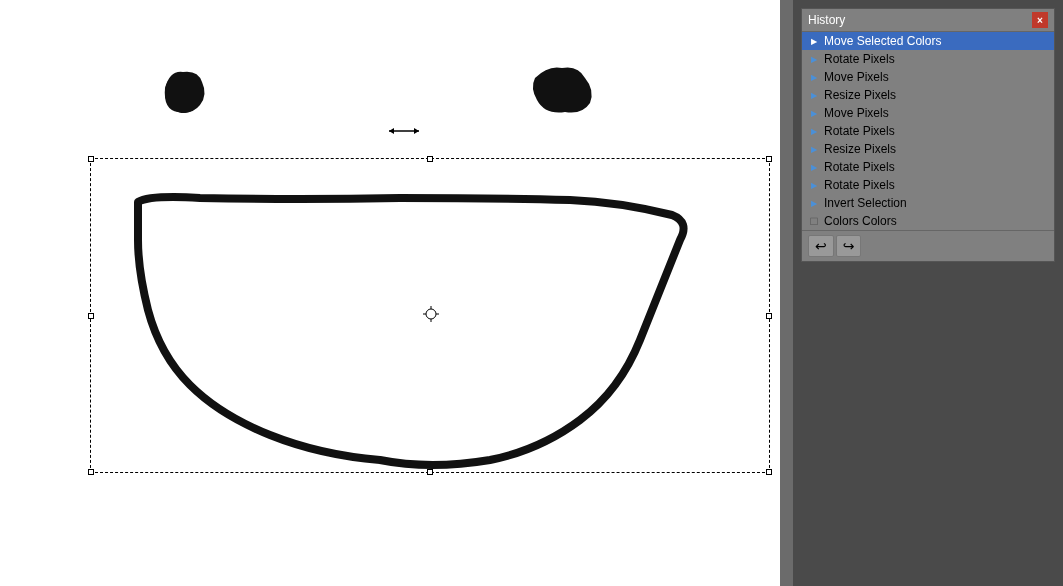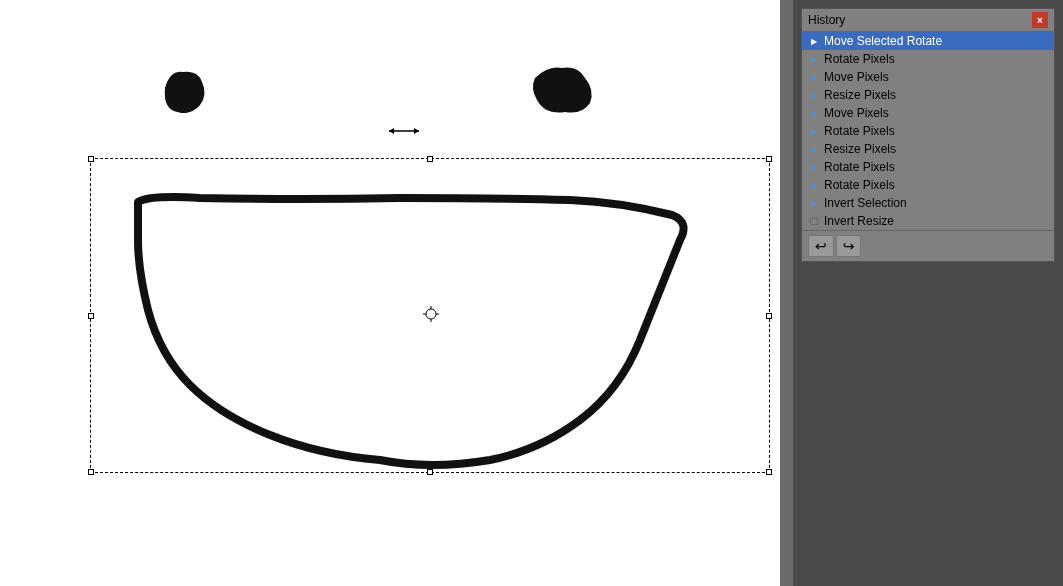--- a/index.html
+++ b/index.html
@@ -78,21 +78,21 @@
     .history-title-bar {
       display: flex;
       align-items: center;
       justify-content: space-between;
       background-color: #808080;
       padding: 3px 6px;
       border-bottom: 1px solid #666;
     }
 
     .history-title {
-      color: #000000;
+      color: #ffffff;
       font-size: 12px;
       font-weight: normal;
     }
 
     .history-close-btn {
       width: 16px;
       height: 16px;
       background-color: #c0392b;
       border: none;
       cursor: pointer;
@@ -216,21 +216,21 @@
 <div class="right-panel">
   <div class="history-panel">
     <div class="history-title-bar">
       <span class="history-title">History</span>
       <button class="history-close-btn">×</button>
     </div>
     <div class="history-list" id="history-list">
 
     <div class="history-item active">
           <span class="item-icon blue-arrow" style="color: rgb(255, 255, 255); font-size: 8px;">▶</span>
-          <span>Move Selected Rotate</span>
+          <span>Move Selected Colors</span>
         </div>
         <div class="history-item">
           <span class="item-icon blue-arrow" style="color: rgb(74, 144, 217); font-size: 8px;">▶</span>
           <span>Rotate Pixels</span>
         </div>
         <div class="history-item">
           <span class="item-icon blue-arrow" style="color: rgb(74, 144, 217); font-size: 8px;">▶</span>
           <span>Move Pixels</span>
         </div>
         <div class="history-item">
@@ -256,21 +256,21 @@
         <div class="history-item">
           <span class="item-icon blue-arrow" style="color: rgb(74, 144, 217); font-size: 8px;">▶</span>
           <span>Rotate Pixels</span>
         </div>
         <div class="history-item">
           <span class="item-icon blue-arrow" style="color: rgb(74, 144, 217); font-size: 8px;">▶</span>
           <span>Invert Selection</span>
         </div>
         <div class="history-item">
           <span class="item-icon page-icon" style="color: rgb(85, 85, 85); font-size: 10px;">☐</span>
-          <span>Invert Resize</span>
+          <span>Colors Colors</span>
         </div>
       </div>
     <div class="undo-redo-bar">
       <button class="undo-btn">↩</button>
       <button class="redo-btn">↪</button>
     </div>
   </div>
 </div>
 
 </body></html>

